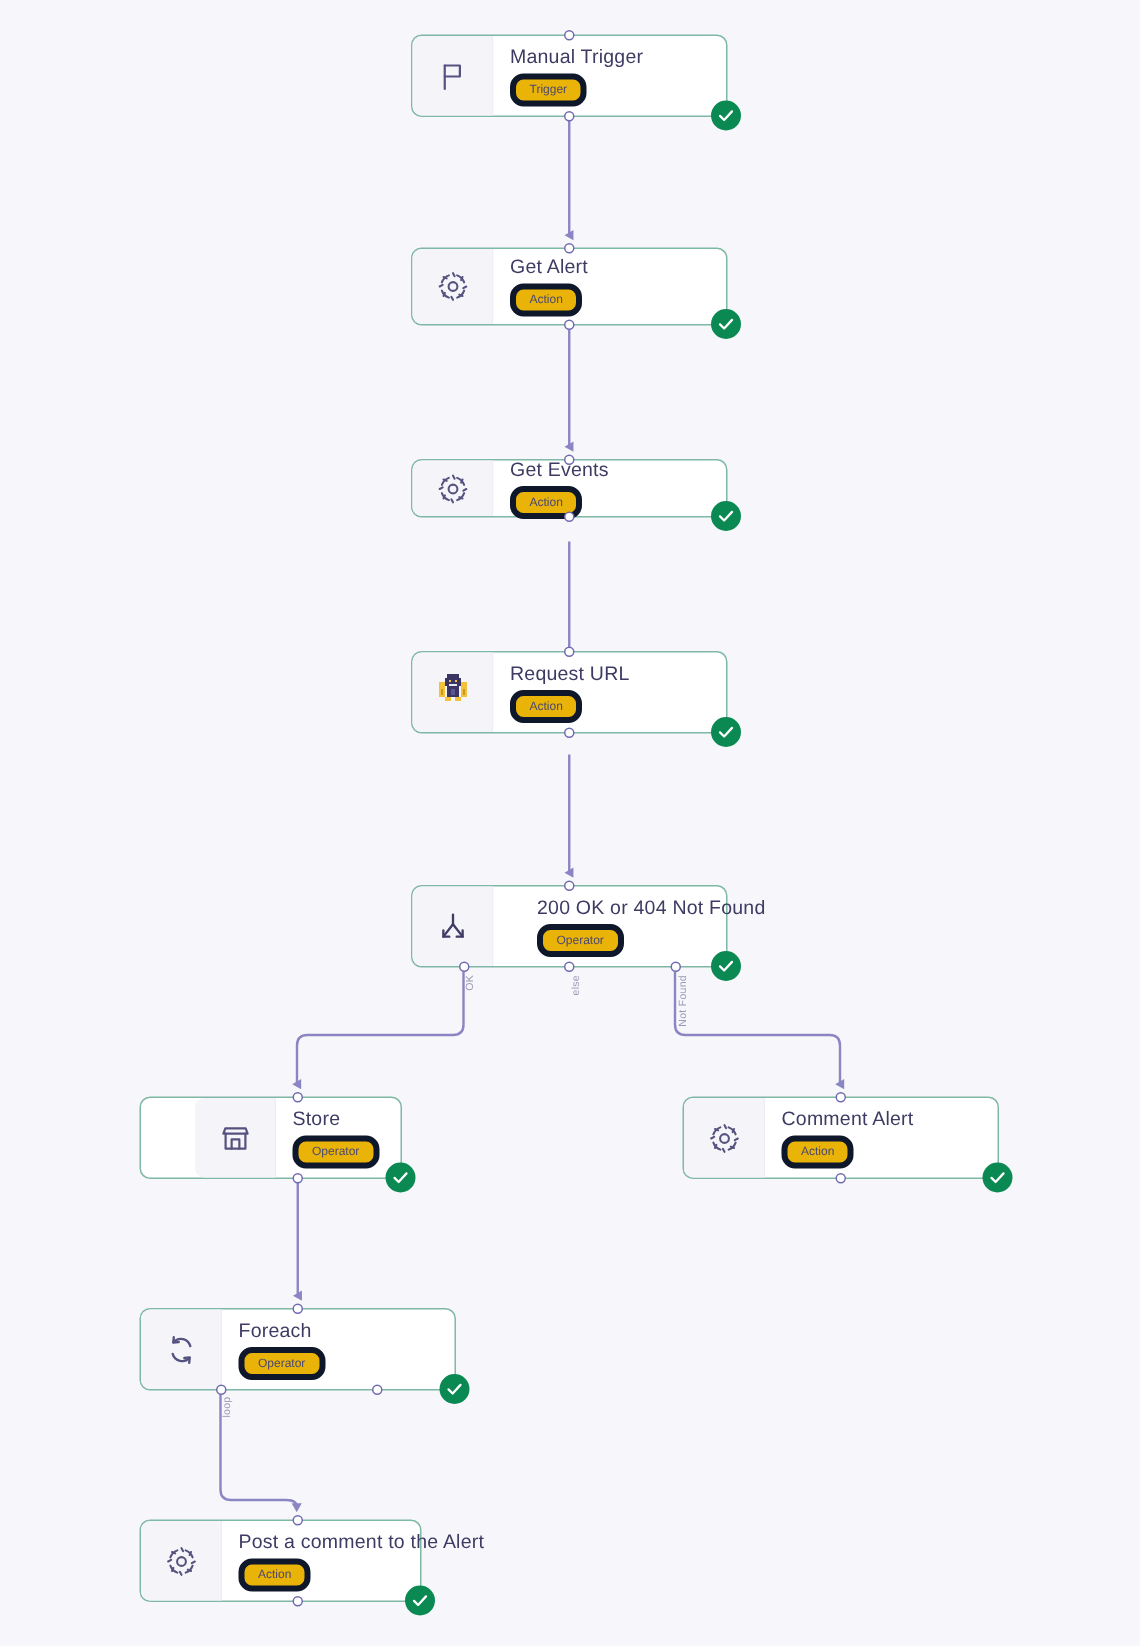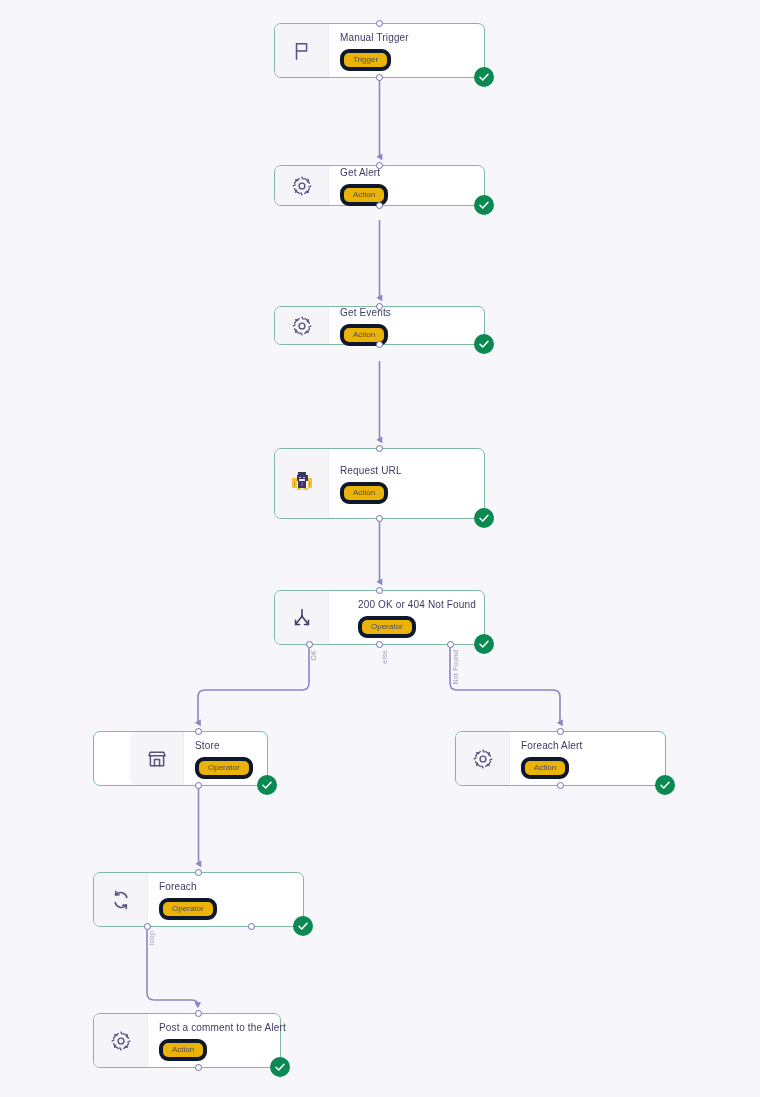--- a/index.html
+++ b/index.html
@@ -55,21 +55,21 @@
   .node-body {
     flex: 1 1 auto;
     padding: 9px 10px 8px 11px;
     display: flex;
     flex-direction: column;
     justify-content: center;
     gap: 6px;
     min-width: 0;
   }
   .node-title {
-    font-size: 10px;
+    font-size: 13px;
     color: #3d3b63;
     letter-spacing: 0.15px;
     line-height: 11px;
     white-space: nowrap;
   }
   .node-tag {
     align-self: flex-start;
     border: 4px solid #0f172a;
     border-radius: 9px;
     padding: 2px 9px 3px 9px;
@@ -169,21 +169,21 @@
     </div>
     <div class="port top" style="left:101px;"></div>
     <div class="port bottom" style="left:101px;"></div>
     <div class="status-badge">
       <svg width="12" height="12" viewBox="0 0 24 24" fill="none" stroke="#ffffff" stroke-width="3" stroke-linecap="round" stroke-linejoin="round">
         <path d="M4 12.5 L9.5 18 L20 6.5"></path>
       </svg>
     </div>
   </div>
 
-  <div class="node" style="left:274px; top:165px; width:211px; height:41px;">
+  <div class="node" style="left:274px; top:165px; width:211px; height:52px;">
     <div class="node-icon-panel">
       <span>
         <svg class="icon-svg" width="22" height="22" viewBox="0 0 24 24" fill="none" stroke="#55527f" stroke-width="1.5" stroke-linecap="round" stroke-linejoin="round">
           <circle cx="12" cy="12" r="3.2"></circle>
           <path d="M12 2.3 l1.2 2.2 M12 21.7 l-1.2-2.2 M2.3 12 l2.2-1.2 M21.7 12 l-2.2 1.2
                    M5.1 5.1 l2.3 1.0 M18.9 18.9 l-2.3-1.0 M5.1 18.9 l1.0-2.3 M18.9 5.1 l-1.0 2.3"></path>
           <path d="M9.0 3.9 A8.6 8.6 0 0 0 3.9 9.0 M20.1 9.0 A8.6 8.6 0 0 0 15.0 3.9
                    M3.9 15.0 A8.6 8.6 0 0 0 9.0 20.1 M15.0 20.1 A8.6 8.6 0 0 0 20.1 15.0"></path>
         </svg>
       </span>
@@ -219,21 +219,21 @@
     </div>
     <div class="port top" style="left:101px;"></div>
     <div class="port bottom" style="left:101px;"></div>
     <div class="status-badge">
       <svg width="12" height="12" viewBox="0 0 24 24" fill="none" stroke="#ffffff" stroke-width="3" stroke-linecap="round" stroke-linejoin="round">
         <path d="M4 12.5 L9.5 18 L20 6.5"></path>
       </svg>
     </div>
   </div>
 
-  <div class="node" style="left:274px; top:448px; width:211px; height:71px;">
+  <div class="node" style="left:274px; top:434px; width:211px; height:55px;">
     <div class="node-icon-panel">
       <span>
         <svg class="robot-icon" width="22" height="22" viewBox="0 0 16 16" shape-rendering="crispEdges">
           <rect x="5" y="1" width="6" height="2" fill="#3b3564"></rect>
           <rect x="4" y="3" width="8" height="4" fill="#3b3564"></rect>
           <rect x="6" y="4" width="1" height="1" fill="#f3c13a"></rect>
           <rect x="9" y="4" width="1" height="1" fill="#f3c13a"></rect>
           <rect x="6" y="6" width="4" height="1" fill="#e9e6f2"></rect>
           <rect x="1" y="5" width="3" height="2" fill="#f3c13a"></rect>
           <rect x="12" y="5" width="3" height="2" fill="#f3c13a"></rect>
@@ -321,21 +321,21 @@
         <svg class="icon-svg" width="22" height="22" viewBox="0 0 24 24" fill="none" stroke="#55527f" stroke-width="1.5" stroke-linecap="round" stroke-linejoin="round">
           <circle cx="12" cy="12" r="3.2"></circle>
           <path d="M12 2.3 l1.2 2.2 M12 21.7 l-1.2-2.2 M2.3 12 l2.2-1.2 M21.7 12 l-2.2 1.2
                    M5.1 5.1 l2.3 1.0 M18.9 18.9 l-2.3-1.0 M5.1 18.9 l1.0-2.3 M18.9 5.1 l-1.0 2.3"></path>
           <path d="M9.0 3.9 A8.6 8.6 0 0 0 3.9 9.0 M20.1 9.0 A8.6 8.6 0 0 0 15.0 3.9
                    M3.9 15.0 A8.6 8.6 0 0 0 9.0 20.1 M15.0 20.1 A8.6 8.6 0 0 0 20.1 15.0"></path>
         </svg>
       </span>
     </div>
     <div class="node-body">
-      <div class="node-title">Foreach Alert</div>
+      <div class="node-title">Comment Alert</div>
       <div class="node-tag">Action</div>
     </div>
     <div class="port top" style="left:101px;"></div>
     <div class="port bottom" style="left:101px;"></div>
     <div class="status-badge">
       <svg width="12" height="12" viewBox="0 0 24 24" fill="none" stroke="#ffffff" stroke-width="3" stroke-linecap="round" stroke-linejoin="round">
         <path d="M4 12.5 L9.5 18 L20 6.5"></path>
       </svg>
     </div>
   </div>

